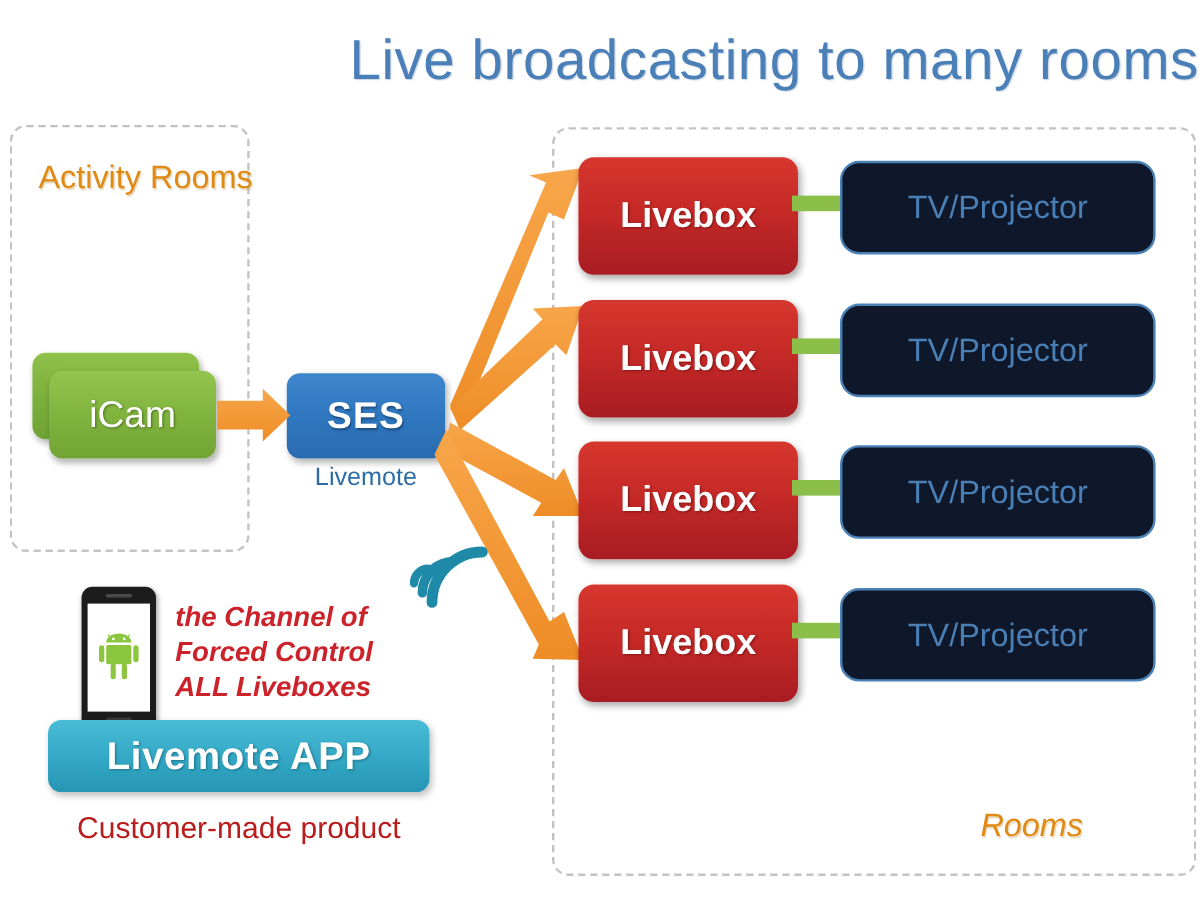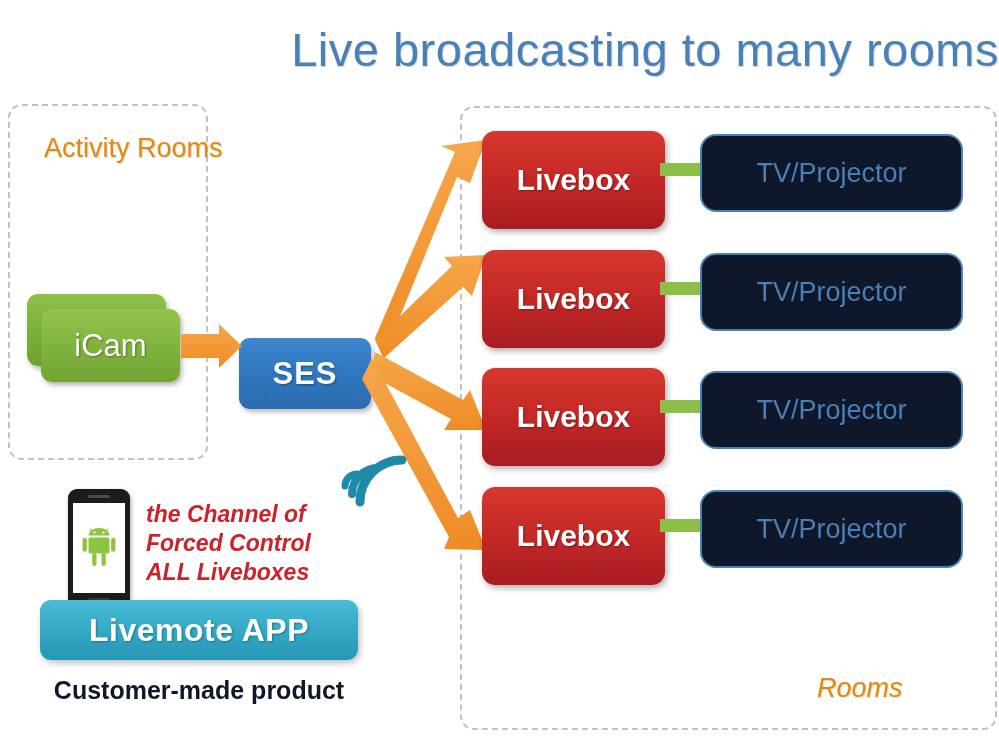--- a/index.html
+++ b/index.html
@@ -22,21 +22,21 @@
     background:transparent;
   }
   #activity-box{left:8px;top:104px;width:196px;height:352px;}
   #rooms-box{left:460px;top:106px;width:533px;height:620px;}
 
   .group-label{
     position:absolute;color:#e08a14;font-size:27px;font-weight:400;
     text-shadow:1px 1px 1px rgba(180,140,60,.35);
     white-space:nowrap;
   }
-  #activity-label{left:44px;top:133px;}
+  #activity-label{left:32px;top:133px;}
   #rooms-label{left:817px;top:673px;font-style:italic;}
 
   
   .icam-back{
     position:absolute;left:27px;top:294px;width:139px;height:72px;
     border-radius:11px;
     background:linear-gradient(180deg,#8fc04a 0%,#7cb03c 52%,#6fa233 100%);
     box-shadow:2px 3px 5px rgba(0,0,0,.28);
   }
   .icam-front{
@@ -50,21 +50,21 @@
     color:#ffffff;font-size:31px;font-weight:400;
     text-shadow:1px 1px 2px rgba(40,70,10,.55);
   }
 
   
   .ses-box{
     position:absolute;left:239px;top:311px;width:132px;height:71px;
     border-radius:11px;
     background:linear-gradient(180deg,#3f87cd 0%,#2f78c0 48%,#2a6bb0 100%);
     box-shadow:2px 3px 5px rgba(0,0,0,.28);
-    display:flex;align-items:center;justify-content:center;margin-top:27px;
+    display:flex;align-items:center;justify-content:center;
   }
   .ses-box .lbl{
     color:#ffffff;font-size:31px;font-weight:bold;letter-spacing:1px;
     text-shadow:1px 1px 2px rgba(10,40,80,.55);
   }
   .ses-sub{
     position:absolute;left:239px;top:386px;width:132px;text-align:center;
     color:#2e6da4;font-size:21px;font-weight:400;
   }
 
@@ -129,21 +129,21 @@
     background:linear-gradient(180deg,#49bcd6 0%,#35a9c6 50%,#2596b4 100%);
     box-shadow:2px 3px 6px rgba(0,0,0,.25);
     display:flex;align-items:center;justify-content:center;
   }
   .app-box .lbl{
     color:#ffffff;font-size:32px;font-weight:bold;letter-spacing:.5px;
     text-shadow:1px 1px 2px rgba(10,70,90,.5);
   }
   .app-caption{
     position:absolute;left:40px;top:676px;width:318px;text-align:center;
-    color:#0f172a;font-size:25px;font-weight:bold;
+    color:#b91c1c;font-size:25px;font-weight:normal;
     font-family:"Liberation Sans Narrow","Liberation Sans",sans-serif;
   }
 </style>
 </head>
 <body>
 
 <div id="canvas">
 
   <div class="title">Live broadcasting to many rooms</div>
 

